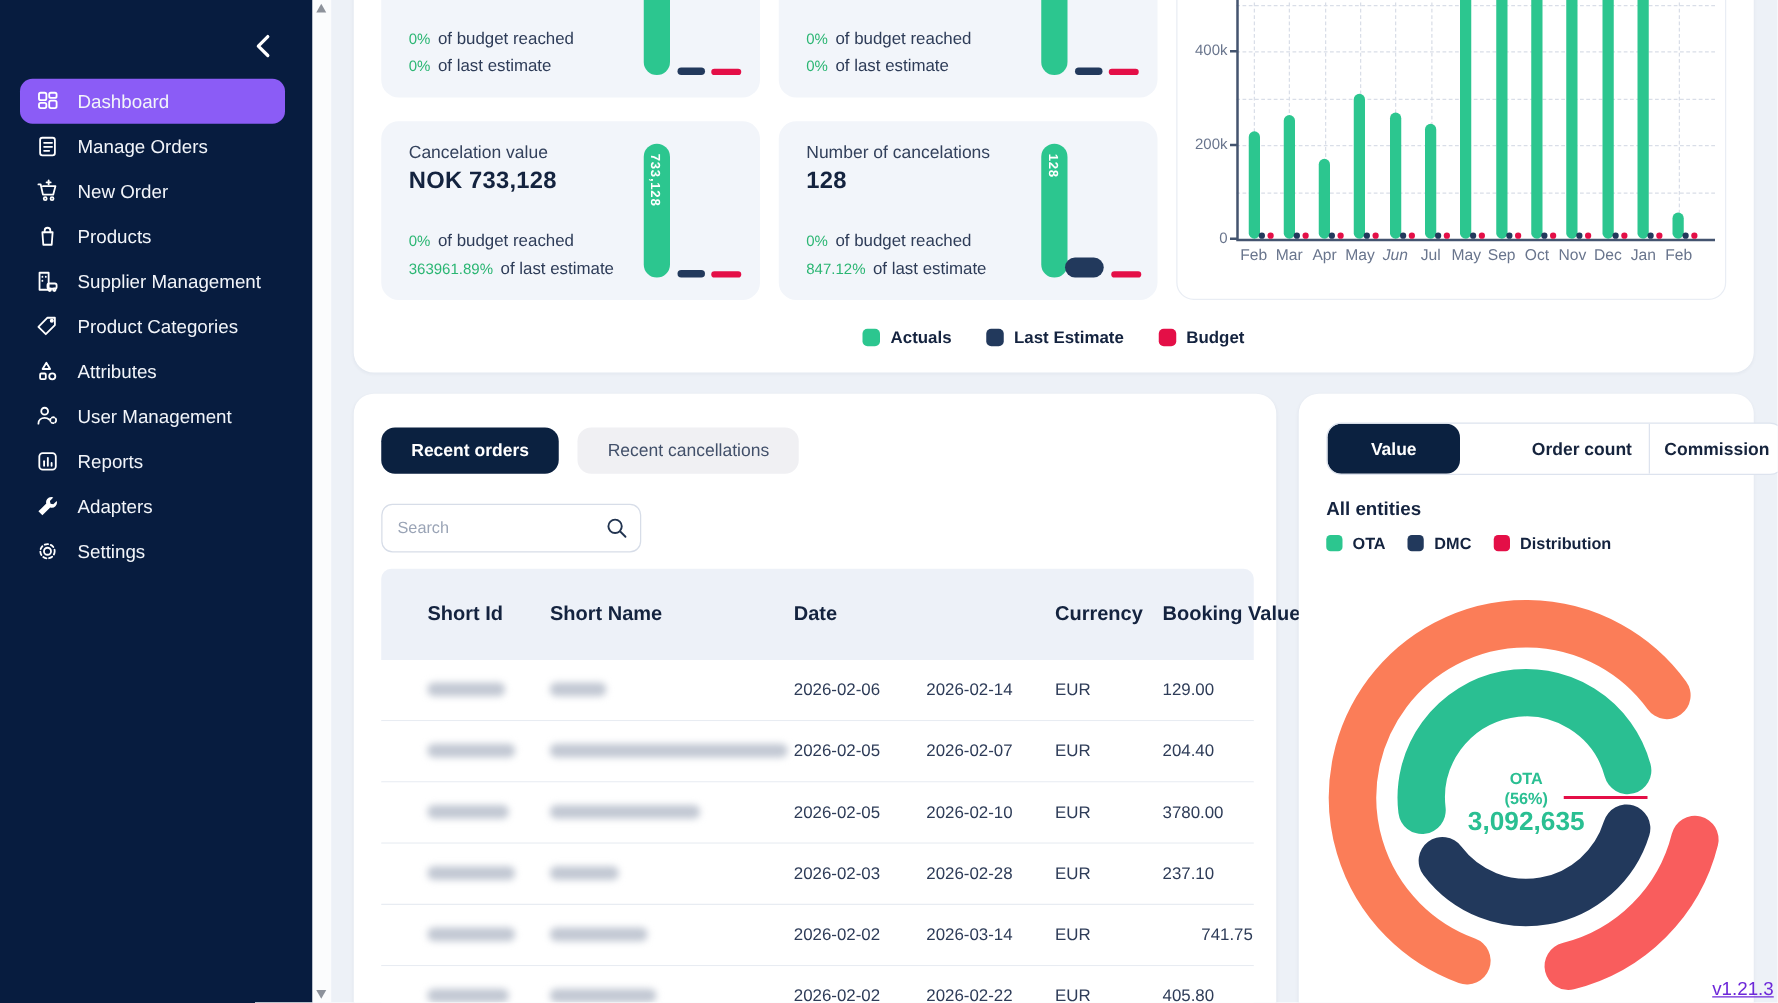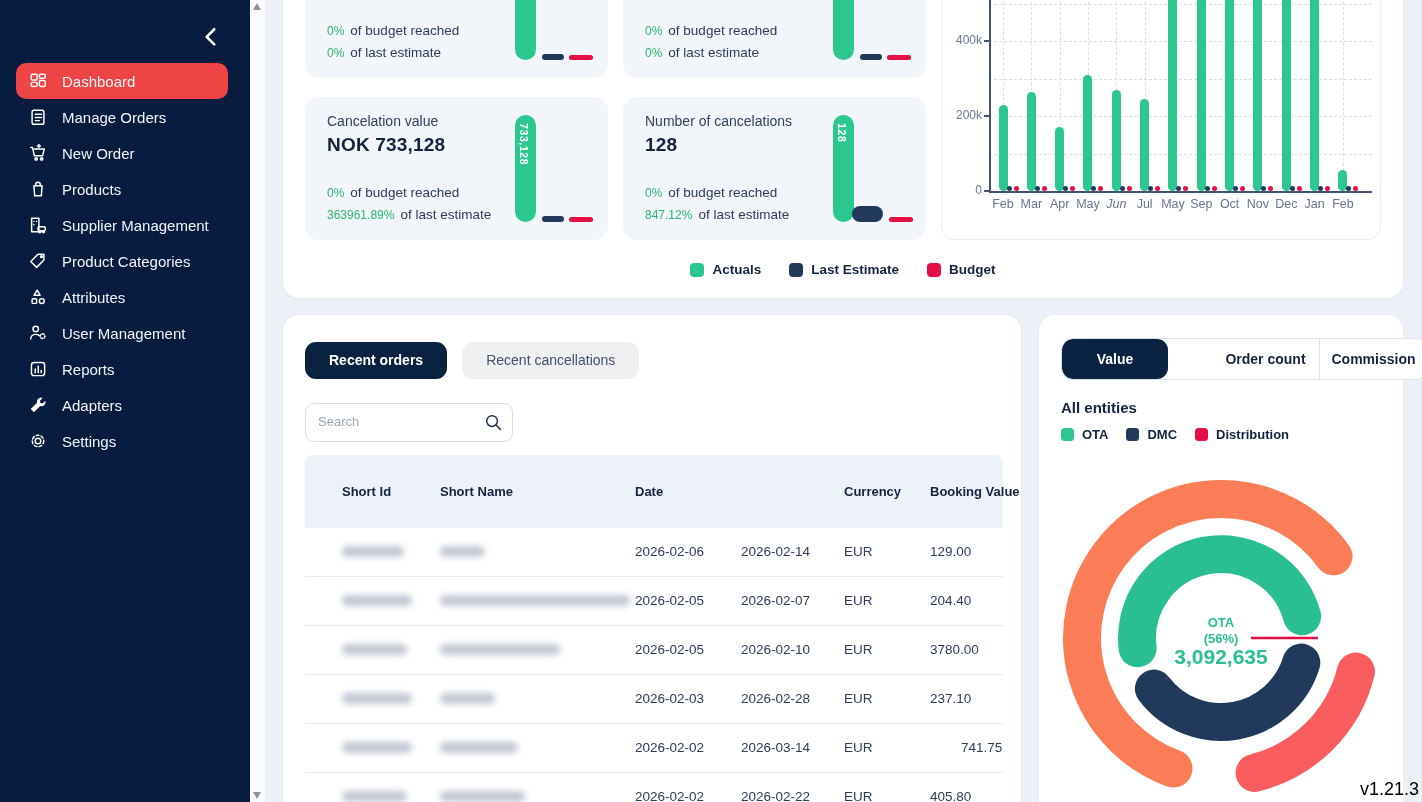--- a/index.html
+++ b/index.html
@@ -7,21 +7,21 @@
     width:1422px;height:802px;overflow:hidden;position:relative;
     background:#edf1f7;font-family:"Liberation Sans","DejaVu Sans",sans-serif;
     -webkit-font-smoothing:antialiased;
   }
   
   .sidebar{position:absolute;left:0;top:0;width:250px;height:802px;background:#071c3f;}
   .collapse-btn{position:absolute;left:198px;top:26px;width:26px;height:22px;cursor:pointer;}
   .side-nav{position:absolute;left:16px;top:63px;width:212px;}
   .side-item{position:relative;height:36px;display:flex;align-items:center;gap:14px;
     padding-left:12px;border-radius:10px;color:#f2f5fa;font-size:15px;font-weight:500;cursor:pointer;}
-  .side-item.active{background:#ef4444;}
+  .side-item.active{background:#8b5cf6;}
   .s-ico{width:20px;height:20px;display:inline-flex;}
   .s-ico svg{width:20px;height:20px;}
   
   .vscroll{position:absolute;left:250px;top:0;width:15px;height:802px;background:#fbfcfd;}
   .arr-up{position:absolute;left:3px;top:3px;width:0;height:0;
     border-left:4.5px solid transparent;border-right:4.5px solid transparent;border-bottom:7px solid #8d929b;}
   .arr-down{position:absolute;left:3px;bottom:3px;width:0;height:0;
     border-left:4.5px solid transparent;border-right:4.5px solid transparent;border-top:7px solid #8d929b;}
   
   .panel{position:absolute;background:#fff;border-radius:16px;box-shadow:0 1px 3px rgba(23,43,77,.05);}
@@ -66,36 +66,36 @@
   .tab{height:37px;line-height:37px;padding:0 24px;border-radius:11px;font-size:14px;cursor:pointer;}
   .tab.active{background:#0b2140;color:#fff;font-weight:bold;}
   .tab.idle{background:#f0f0f3;color:#42506a;}
   .searchbox{position:absolute;left:22px;top:88px;width:206px;height:37px;background:#fff;
     border:1px solid #d7dde8;border-radius:9px;}
   .searchbox input{position:absolute;left:0;top:0;width:170px;height:35px;border:0;outline:none;
     padding:0 0 0 12px;font-size:13px;color:#33415c;font-family:inherit;background:transparent;}
   .searchbox input::placeholder{color:#9aa4b6;}
   .search-ico{position:absolute;right:8px;top:8px;width:21px;height:21px;cursor:pointer;}
   .thead{position:absolute;left:22px;top:140px;width:698px;height:73px;background:#edf1f8;border-radius:8px 8px 0 0;}
-  .th{position:absolute;top:0;height:73px;line-height:73px;font-size:13px;font-weight:bold;color:#14233f;white-space:nowrap;}
+  .th{position:absolute;top:0;height:73px;line-height:73px;font-size:16px;font-weight:bold;color:#14233f;white-space:nowrap;}
   .tbody{position:absolute;left:22px;top:213px;width:698px;}
   .trow{position:relative;height:48px;border-bottom:1px solid #e8ecf2;background:#fff;cursor:pointer;}
   .td{position:absolute;top:0;height:48px;line-height:48px;font-size:13.5px;color:#2e3c58;white-space:nowrap;}
   .blurcell{position:absolute;top:18px;height:11px;border-radius:5px;background:#c2c8d3;filter:blur(3px);}
   
   .seg{position:absolute;left:22px;top:23px;height:40px;display:flex;border:1px solid #dde3ee;
     border-radius:12px;background:#fff;overflow:hidden;}
   .seg-item{height:40px;line-height:40px;text-align:center;font-size:14px;font-weight:600;color:#16243d;cursor:pointer;}
   .seg-item.active{background:#0b2140;color:#fff;font-weight:bold;border-radius:11px;}
   .seg-item.divided{border-left:1px solid #dde3ee;}
   .all-entities{position:absolute;left:22px;top:84px;font-size:15px;font-weight:bold;color:#14233f;}
   .donut-svg{position:absolute;left:16px;top:157px;}
   .dc-text{fill:#2abf92;text-anchor:middle;font-family:"Liberation Sans",sans-serif;}
   
-  .version{position:absolute;right:3px;bottom:2px;font-size:18px;color:#000000;}
+  .version{position:absolute;right:3px;bottom:2px;font-size:15px;color:#6d28d9;text-decoration:underline;}
 </style>
 </head>
 <body>
 
 <aside class="sidebar">
   <div class="collapse-btn">
     <svg viewBox="0 0 24 20">
         <polyline points="15,3 8,10 15,17" fill="none" stroke="#fff" stroke-width="2.4" stroke-linecap="round" stroke-linejoin="round"></polyline>
       </svg>
   </div>

